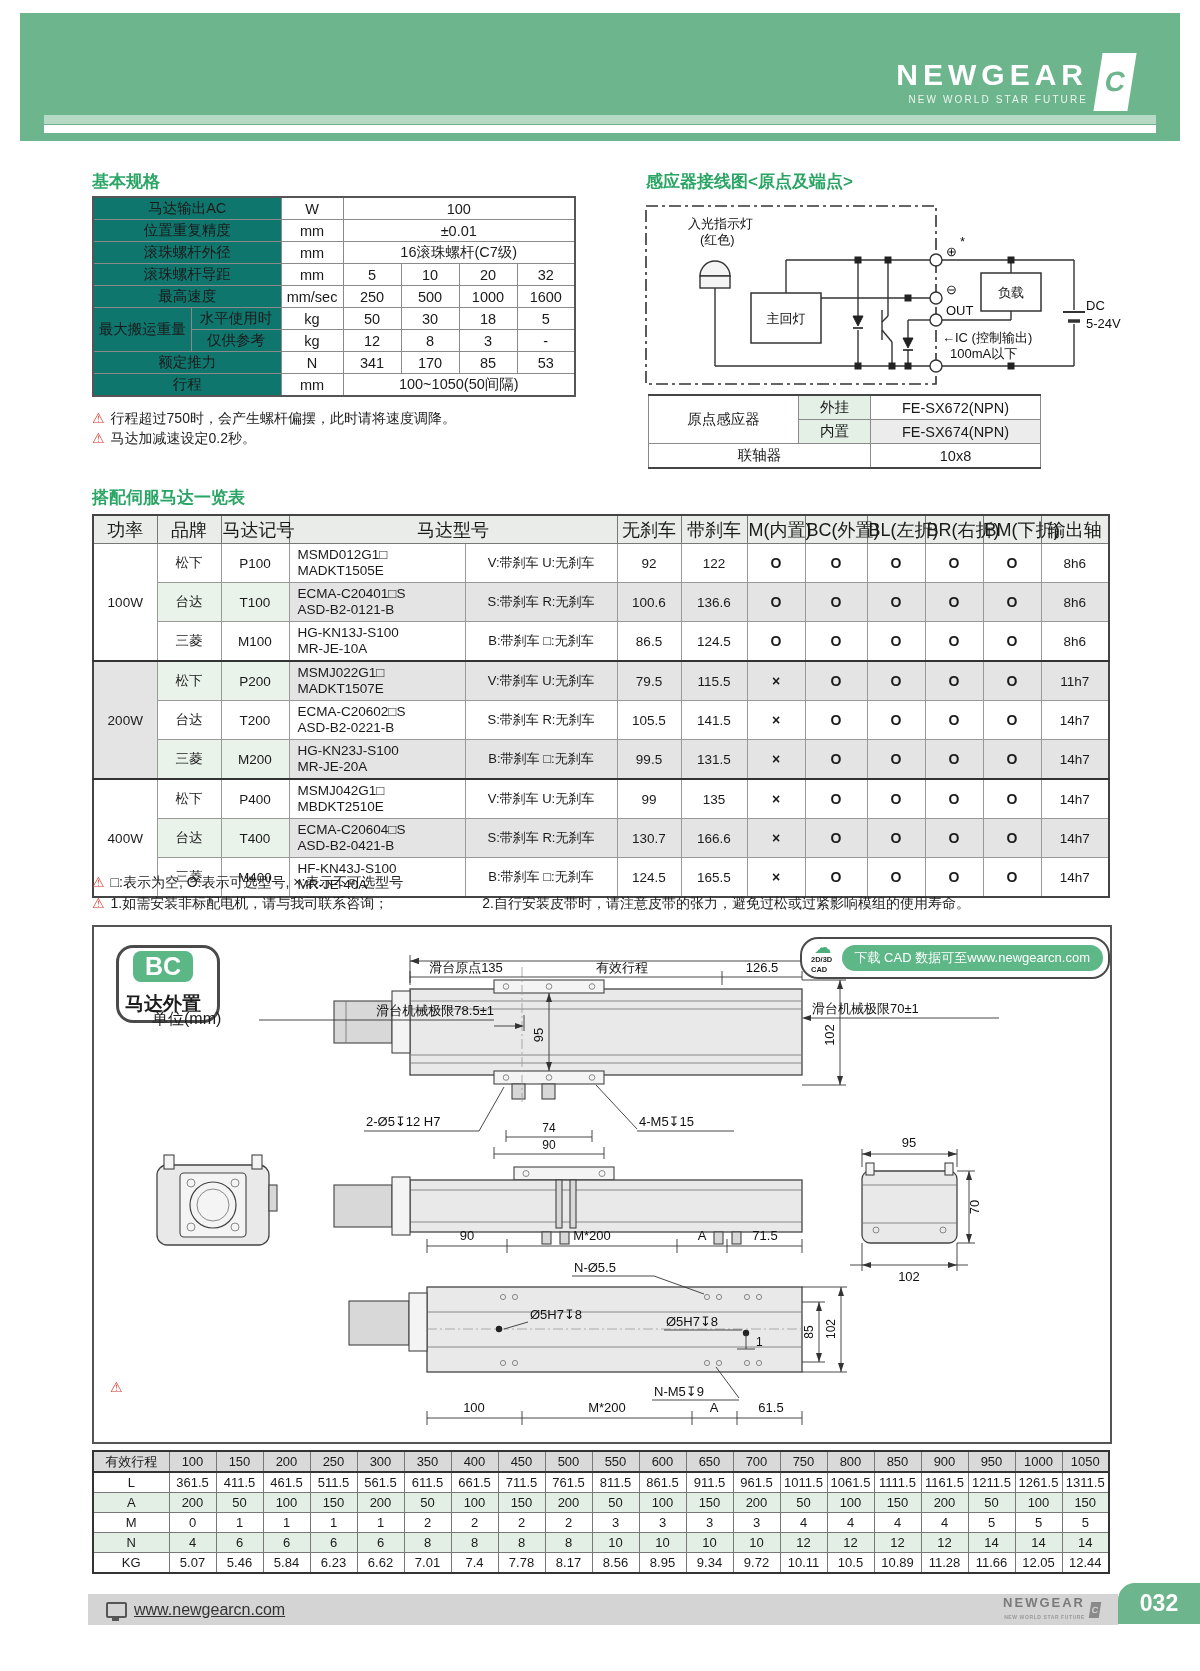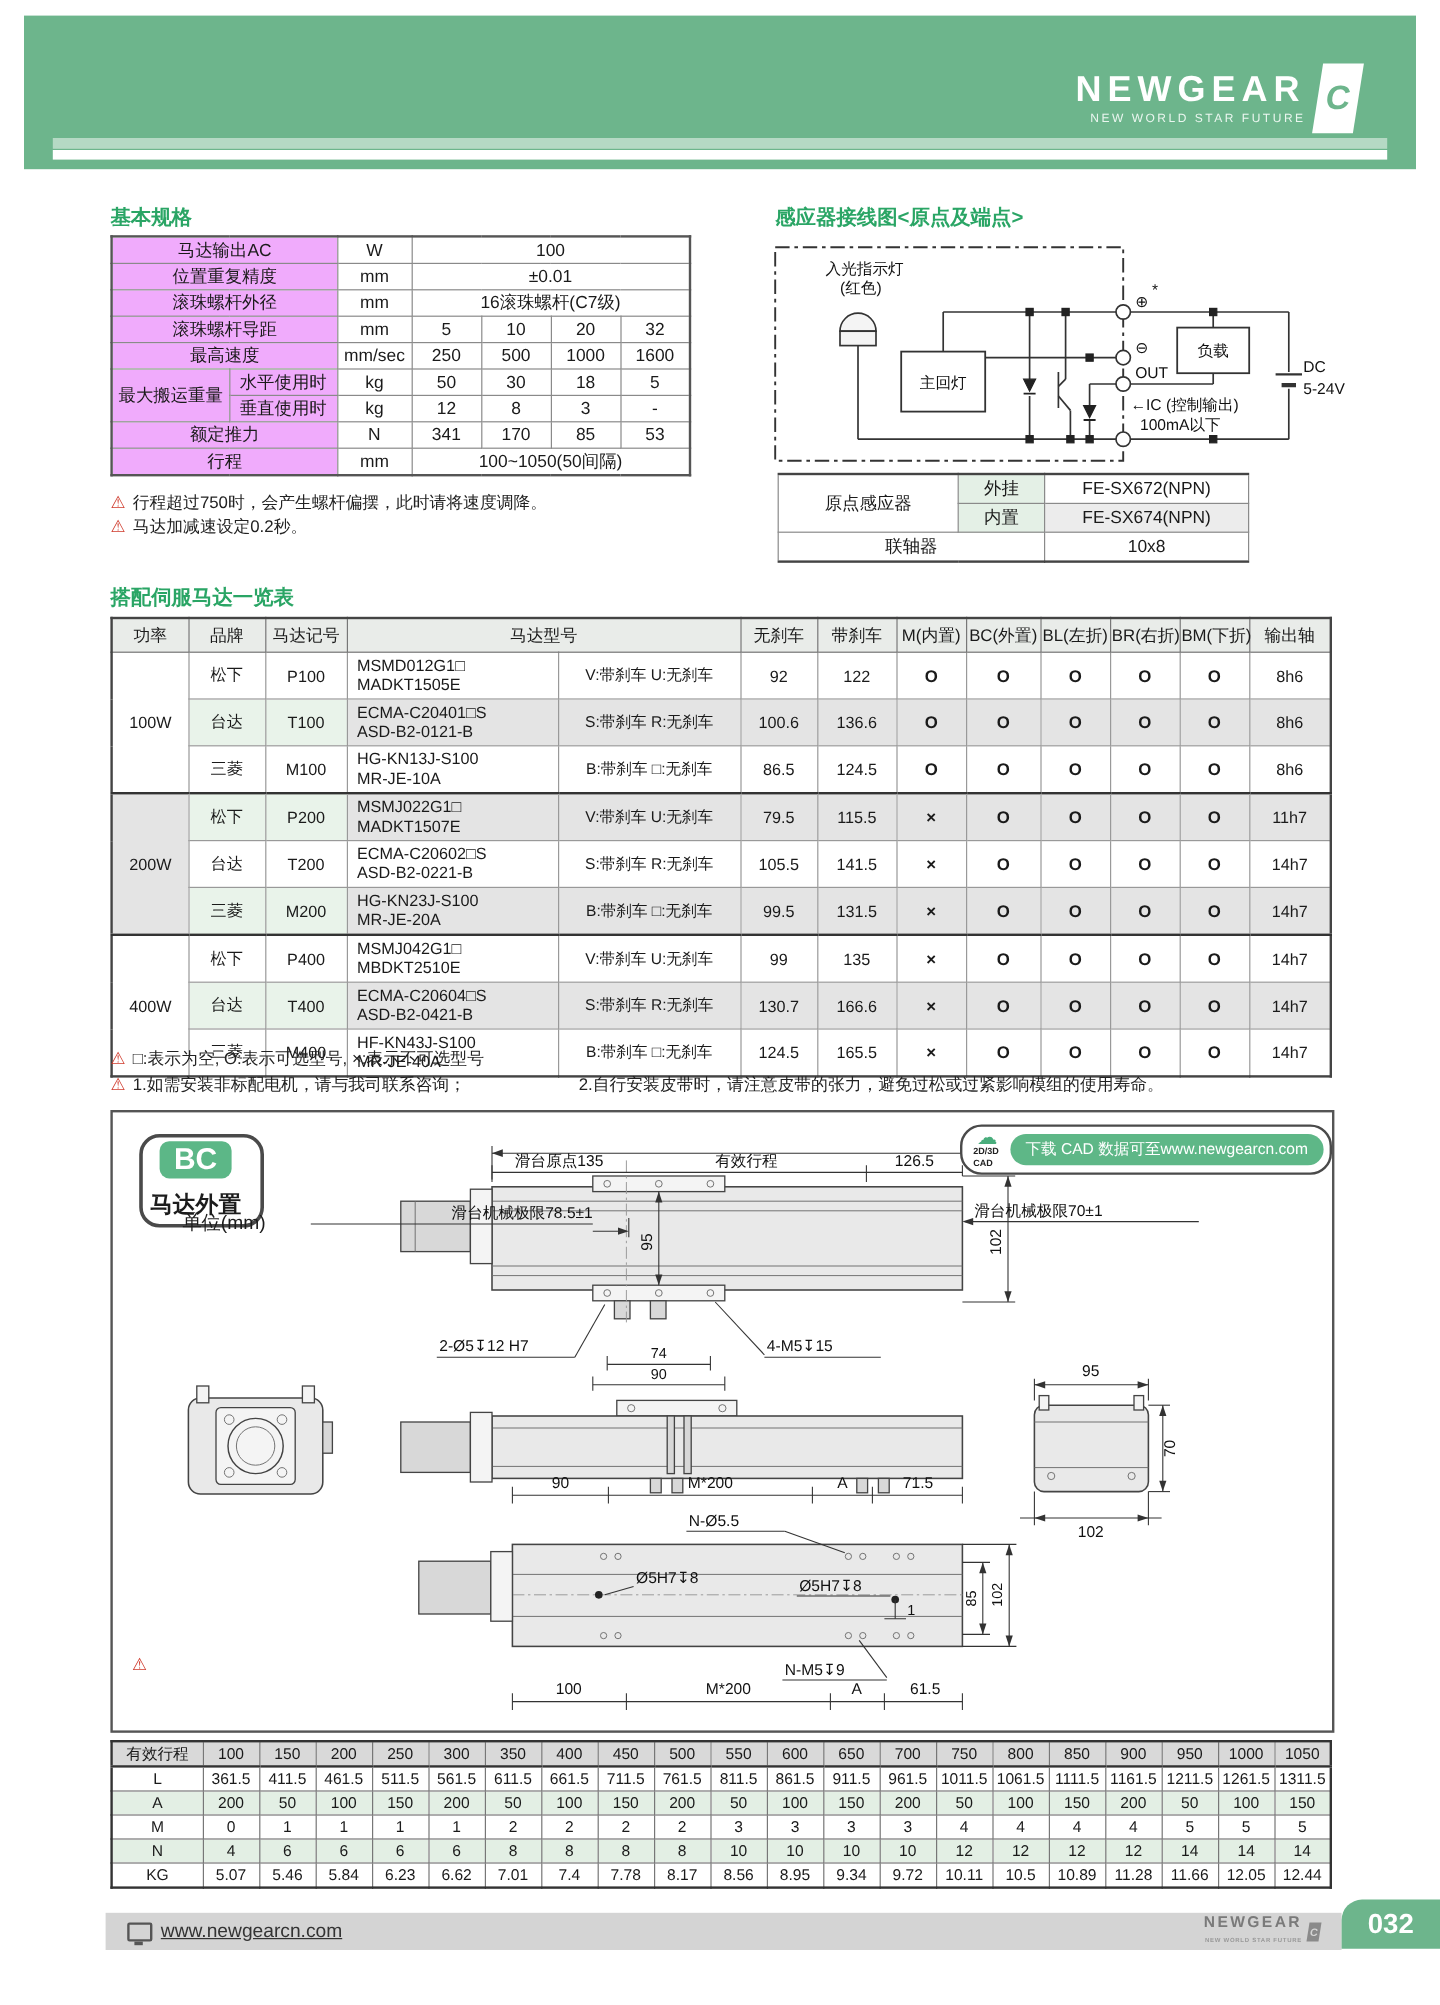--- a/index.html
+++ b/index.html
@@ -17,34 +17,34 @@
              align-items:center;justify-content:center;color:#6db58c;font-weight:bold;font-size:28px;}
   
   .sec-title{position:absolute;color:#2aa565;font-weight:bold;font-size:17px;}
   .note{position:absolute;display:flex;align-items:flex-start;gap:6px;font-size:14px;color:#222;}
   .warn{color:#cf3a2c;font-size:14px;line-height:16px;}
   
   .basic-wrap{position:absolute;left:92px;top:196px;}
   table.basic{border-collapse:collapse;table-layout:fixed;width:484px;border:2px solid #555;}
   table.basic td{border:1px solid #8a8a8a;height:21px;font-size:14.5px;text-align:center;
                  padding:0 2px;overflow:hidden;white-space:nowrap;}
-  table.basic td.lab{background:#f0abfc;}
+  table.basic td.lab{background:#0f766e;}
   
   .circuit{position:absolute;left:636px;top:198px;width:486px;height:196px;}
   .circuit text{font-family:"Liberation Sans",sans-serif;font-size:13px;fill:#111;}
   
   .sensor-wrap{position:absolute;left:648px;top:394px;}
   table.sensor{border-collapse:collapse;table-layout:fixed;width:392px;border-top:2px solid #444;border-bottom:2px solid #444;padding-left:21px;}
   table.sensor td{border:1px solid #8a8a8a;height:21px;font-size:14.5px;text-align:center;white-space:nowrap;}
   table.sensor td.key{background:#e4f0e6;}
   table.sensor td.alt{background:#ececec;}
   
   .servo-wrap{position:absolute;left:92px;top:514px;}
   table.servo{border-collapse:collapse;table-layout:fixed;width:1016px;border:2px solid #444;}
-  table.servo th{border:1px solid #777;background:#e9ece9;font-size:14px;font-weight:normal;height:25px;white-space:nowrap;}
+  table.servo th{border:1px solid #777;background:#e9ece9;font-size:18px;font-weight:normal;height:25px;white-space:nowrap;}
   table.servo td{border:1px solid #999;font-size:13.5px;text-align:center;height:36px;padding:1px 2px;overflow:hidden;}
   table.servo td.model{text-align:left;white-space:pre-line;line-height:16px;padding-left:8px;font-size:13.5px;}
   table.servo td.brake{white-space:nowrap;font-size:13px;}
   table.servo td.opt{font-weight:bold;font-size:14px;}
   table.servo tr.shade td{background:#e4e4e4;}
   table.servo tr.shade td.brand,table.servo tr.shade td.code{background:#e9f3ea;}
   table.servo td.power{background:#fff;}
   table.servo tr.gstart td{border-top:2px solid #333;}
   
   .draw-box{position:absolute;left:92px;top:925px;width:1016px;height:515px;border:2px solid #555;background:#fff;}
@@ -149,21 +149,21 @@
       <tr>
             <td class="lab" rowspan="2">最大搬运重量</td>
             <td class="lab">水平使用时</td>
             <td>kg</td>
             <td>50</td>
             <td>30</td>
             <td>18</td>
             <td>5</td>
           </tr>
       <tr>
-            <td class="lab">垂直使用时</td>
+            <td class="lab">仅供参考</td>
             <td>kg</td>
             <td>12</td>
             <td>8</td>
             <td>3</td>
             <td>-</td>
           </tr>
       <tr>
             <td class="lab" colspan="2">额定推力</td>
             <td>N</td>
             <td>341</td>

